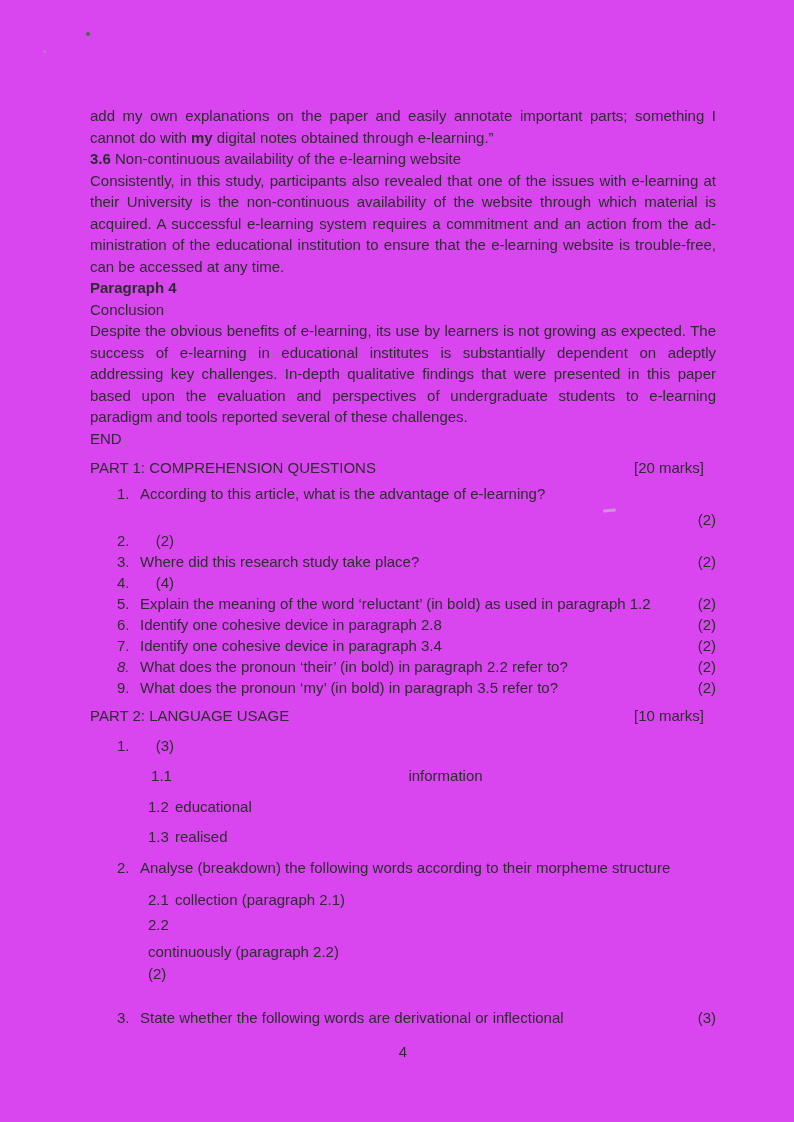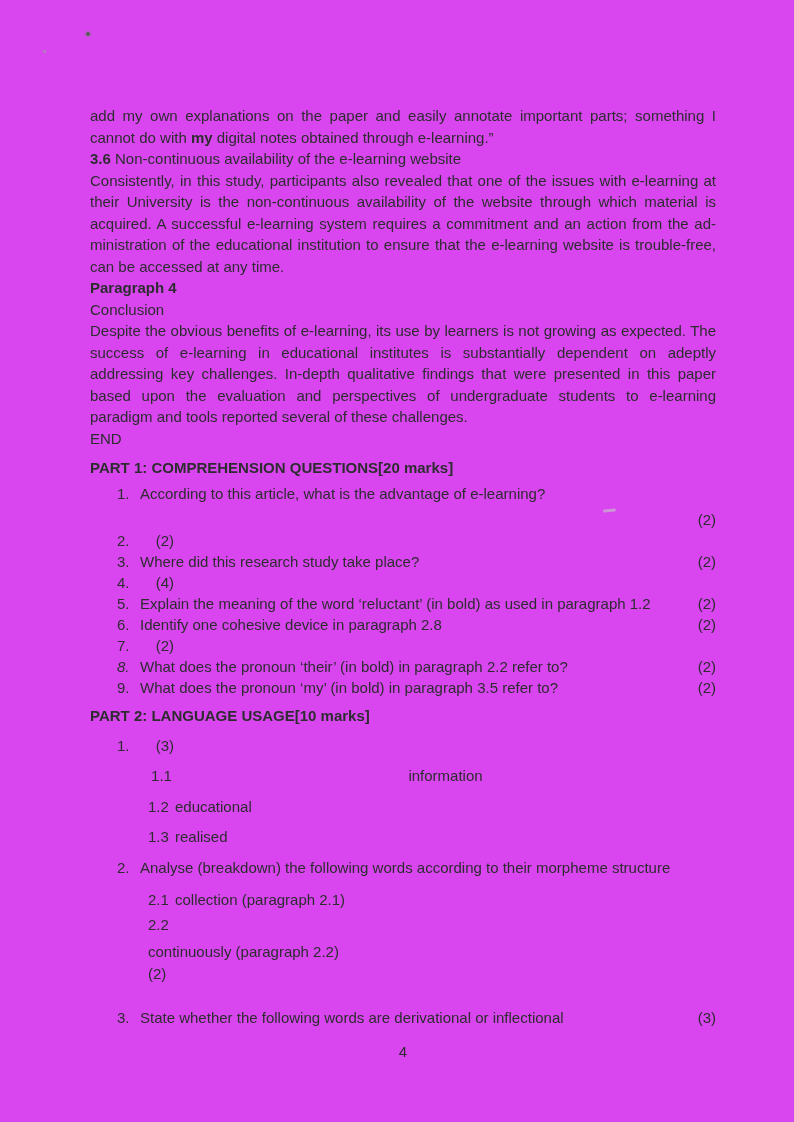--- a/index.html
+++ b/index.html
@@ -16,24 +16,24 @@
   .b{font-weight:700;}
   .italic{font-style:italic;}
 
   .h36{margin-top:4.5px;line-height:21.5px;}
   .p36{margin-top:3.5px;}
   .h-para4{margin-top:13px;line-height:21.5px;font-weight:700;}
   .h-conclusion{margin-top:4.5px;line-height:21.5px;}
   .p-conclusion{margin-top:7.5px;}
   .end-line{margin-top:4px;line-height:21.5px;text-align:center;}
 
-  .part-head{display:flex;font-weight:700;line-height:21.5px;}
+  .part-head{display:flex;justify-content:space-between;font-weight:400;line-height:21.5px;}
   .part1-head{margin-top:7.5px;}
   .part2-head{margin-top:6.5px;}
-  .part-marks{margin-right:24px;}
+  .part-marks{margin-right:12px;}
 
   .qrow{display:flex;line-height:21px;align-items:baseline;}
   .qnum{flex:0 0 23px;margin-left:27px;}
   .qtext{flex:1;padding-right:6px;}
   .qmarks{flex:0 0 34px;text-align:right;}
 
   .q1row{margin-top:4.5px;line-height:21.5px;}
   .marks-line{margin-top:4.5px;line-height:21.5px;text-align:right;}
 
   .p2q1{margin-top:8.5px;line-height:21.5px;}
@@ -111,20 +111,21 @@
       <span class="qtext">Explain the meaning of the word ‘reluctant’ (in bold) as used in paragraph 1.2</span>
       <span class="qmarks">(2)</span>
     </div>
     <div class="qrow">
       <span class="qnum">6.</span>
       <span class="qtext">Identify one cohesive device in paragraph 2.8</span>
       <span class="qmarks">(2)</span>
     </div>
     <div class="qrow">
       <span class="qnum">7.</span>
+      <span class="qtext">Identify one cohesive device in paragraph 3.4</span>
       <span class="qmarks">(2)</span>
     </div>
     <div class="qrow">
       <span class="qnum italic">8.</span>
       <span class="qtext">What does the pronoun ‘their’ (in bold) in paragraph 2.2 refer to?</span>
       <span class="qmarks">(2)</span>
     </div>
     <div class="qrow">
       <span class="qnum">9.</span>
       <span class="qtext">What does the pronoun ‘my’ (in bold) in paragraph 3.5 refer to?</span>

